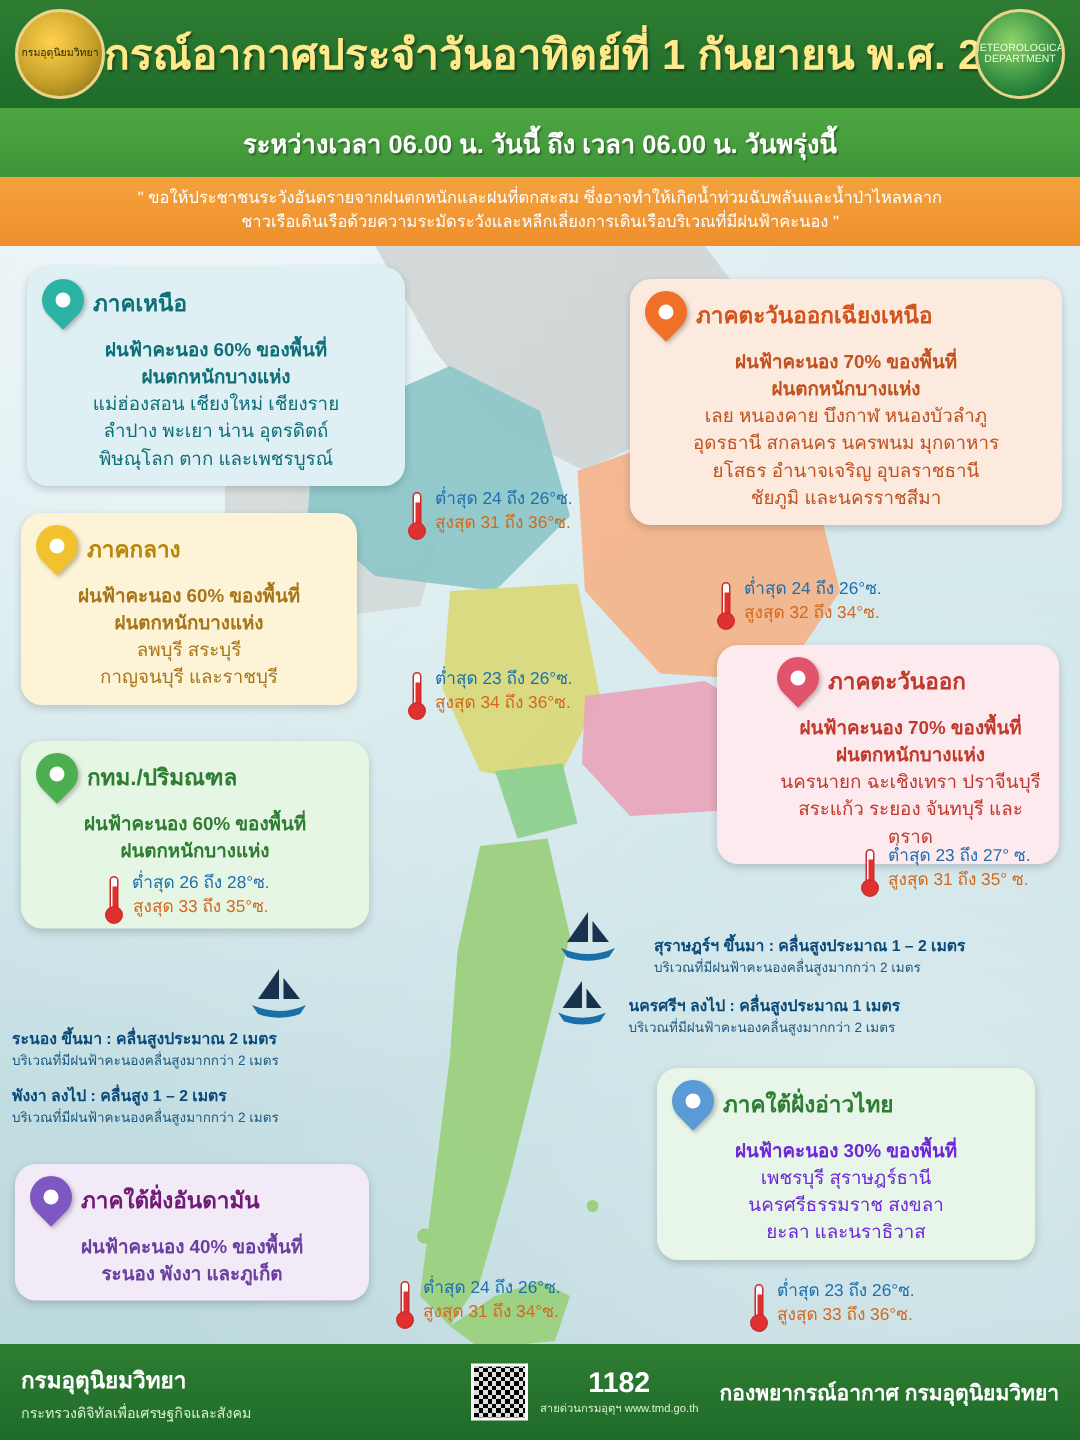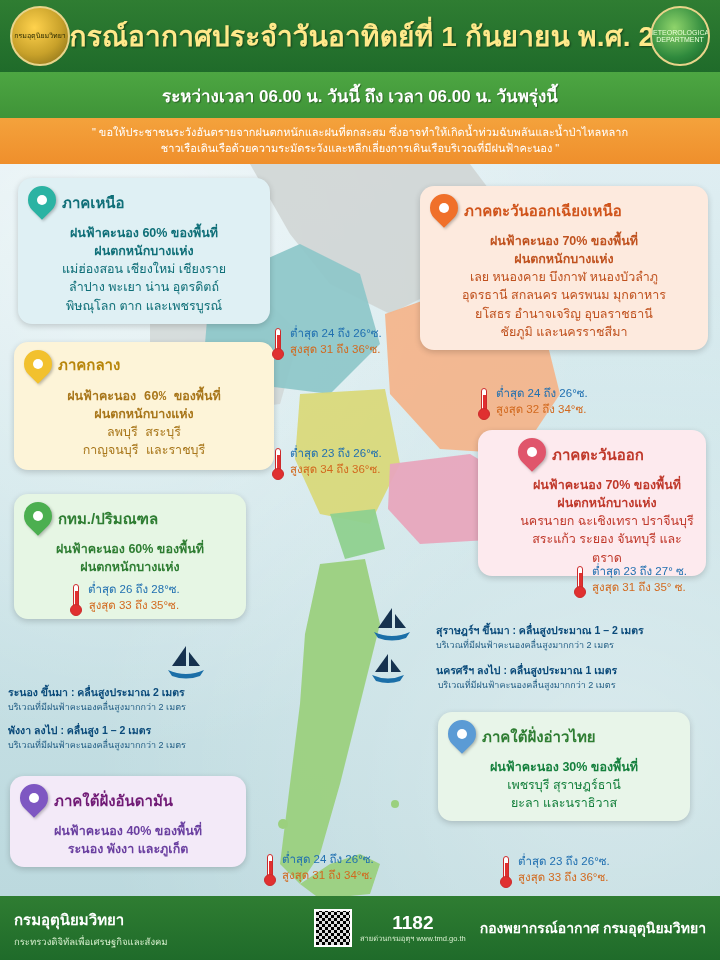--- a/index.html
+++ b/index.html
@@ -207,21 +207,21 @@
     <div class="c-body" style="color:#c0521f;">
       <div class="em">ฝนฟ้าคะนอง 70% ของพื้นที่</div>
       <div class="em">ฝนตกหนักบางแห่ง</div>
       <div>เลย หนองคาย บึงกาฬ หนองบัวลำภู</div>
       <div>อุดรธานี สกลนคร นครพนม มุกดาหาร</div>
       <div>ยโสธร อำนาจเจริญ อุบลราชธานี</div>
       <div>ชัยภูมิ และนครราชสีมา</div>
     </div>
   </div>
 
-  <div class="card" style="left:14px; top:178px; width:260px; background:#fdf4d8;font-family:Liberation Mono, monospace;">
+  <div class="card" style="left:14px; top:178px; width:224px; background:#fdf4d8;">
     <div class="title-row">
       <div class="pin">
         <div class="drop" style="background:#f2c12e;"></div>
           <div class="hole"></div>
       </div>
       <div class="c-title" style="color:#b8860b;">ภาคกลาง</div>
     </div>
     <div class="c-body" style="color:#a8761a;">
       <div class="em">ฝนฟ้าคะนอง 60% ของพื้นที่</div>
       <div class="em">ฝนตกหนักบางแห่ง</div>
@@ -272,23 +272,24 @@
   </div>
 
   <div class="card" style="left:438px; top:548px; width:252px; background:#e8f5e9;">
     <div class="title-row">
       <div class="pin">
         <div class="drop" style="background:#5b9bd5;"></div>
           <div class="hole"></div>
       </div>
       <div class="c-title" style="color:#2e7d32;">ภาคใต้ฝั่งอ่าวไทย</div>
     </div>
-    <div class="c-body" style="color:#15803d;">
+    <div class="c-body" style="color:#6d28d9;">
       <div class="em">ฝนฟ้าคะนอง 30% ของพื้นที่</div>
       <div>เพชรบุรี สุราษฎร์ธานี</div>
+      <div>นครศรีธรรมราช สงขลา</div>
       <div>ยะลา และนราธิวาส</div>
     </div>
   </div>
 
   <div class="card" style="left:10px; top:612px; width:236px; background:#f3eaf8;">
     <div class="title-row">
       <div class="pin">
         <div class="drop" style="background:#7e57c2;"></div>
           <div class="hole"></div>
       </div>
@@ -385,21 +386,21 @@
   <svg class="boat" style="left:370px; top:486px;" width="36" height="36">
     <path d="M18,4 L18,22 L5,22 Z" fill="#16324f"></path>
     <path d="M21,9 L31,22 L21,22 Z" fill="#16324f"></path>
     <path d="M2,25 q16,7 32,0 l-4,6 q-12,4 -24,0 Z" fill="#1b6fa8"></path>
   </svg>
 
   <div class="seanote" style="left:436px; top:458px;">
     <div class="sn-title">สุราษฎร์ฯ ขึ้นมา : คลื่นสูงประมาณ 1 – 2 เมตร</div>
     <div class="sn-sub">บริเวณที่มีฝนฟ้าคะนองคลื่นสูงมากกว่า  2 เมตร</div>
   </div>
-  <div class="seanote" style="left:436px; top:498px;text-align:center;">
+  <div class="seanote" style="left:419px; top:498px;">
     <div class="sn-title">นครศรีฯ ลงไป : คลื่นสูงประมาณ 1 เมตร</div>
     <div class="sn-sub">บริเวณที่มีฝนฟ้าคะนองคลื่นสูงมากกว่า  2 เมตร</div>
   </div>
   <div class="seanote" style="left:8px; top:520px;">
     <div class="sn-title">ระนอง ขึ้นมา : คลื่นสูงประมาณ 2 เมตร</div>
     <div class="sn-sub">บริเวณที่มีฝนฟ้าคะนองคลื่นสูงมากกว่า  2 เมตร</div>
   </div>
   <div class="seanote" style="left:8px; top:558px;">
     <div class="sn-title">พังงา ลงไป : คลื่นสูง 1 – 2 เมตร</div>
     <div class="sn-sub">บริเวณที่มีฝนฟ้าคะนองคลื่นสูงมากกว่า  2 เมตร</div>

